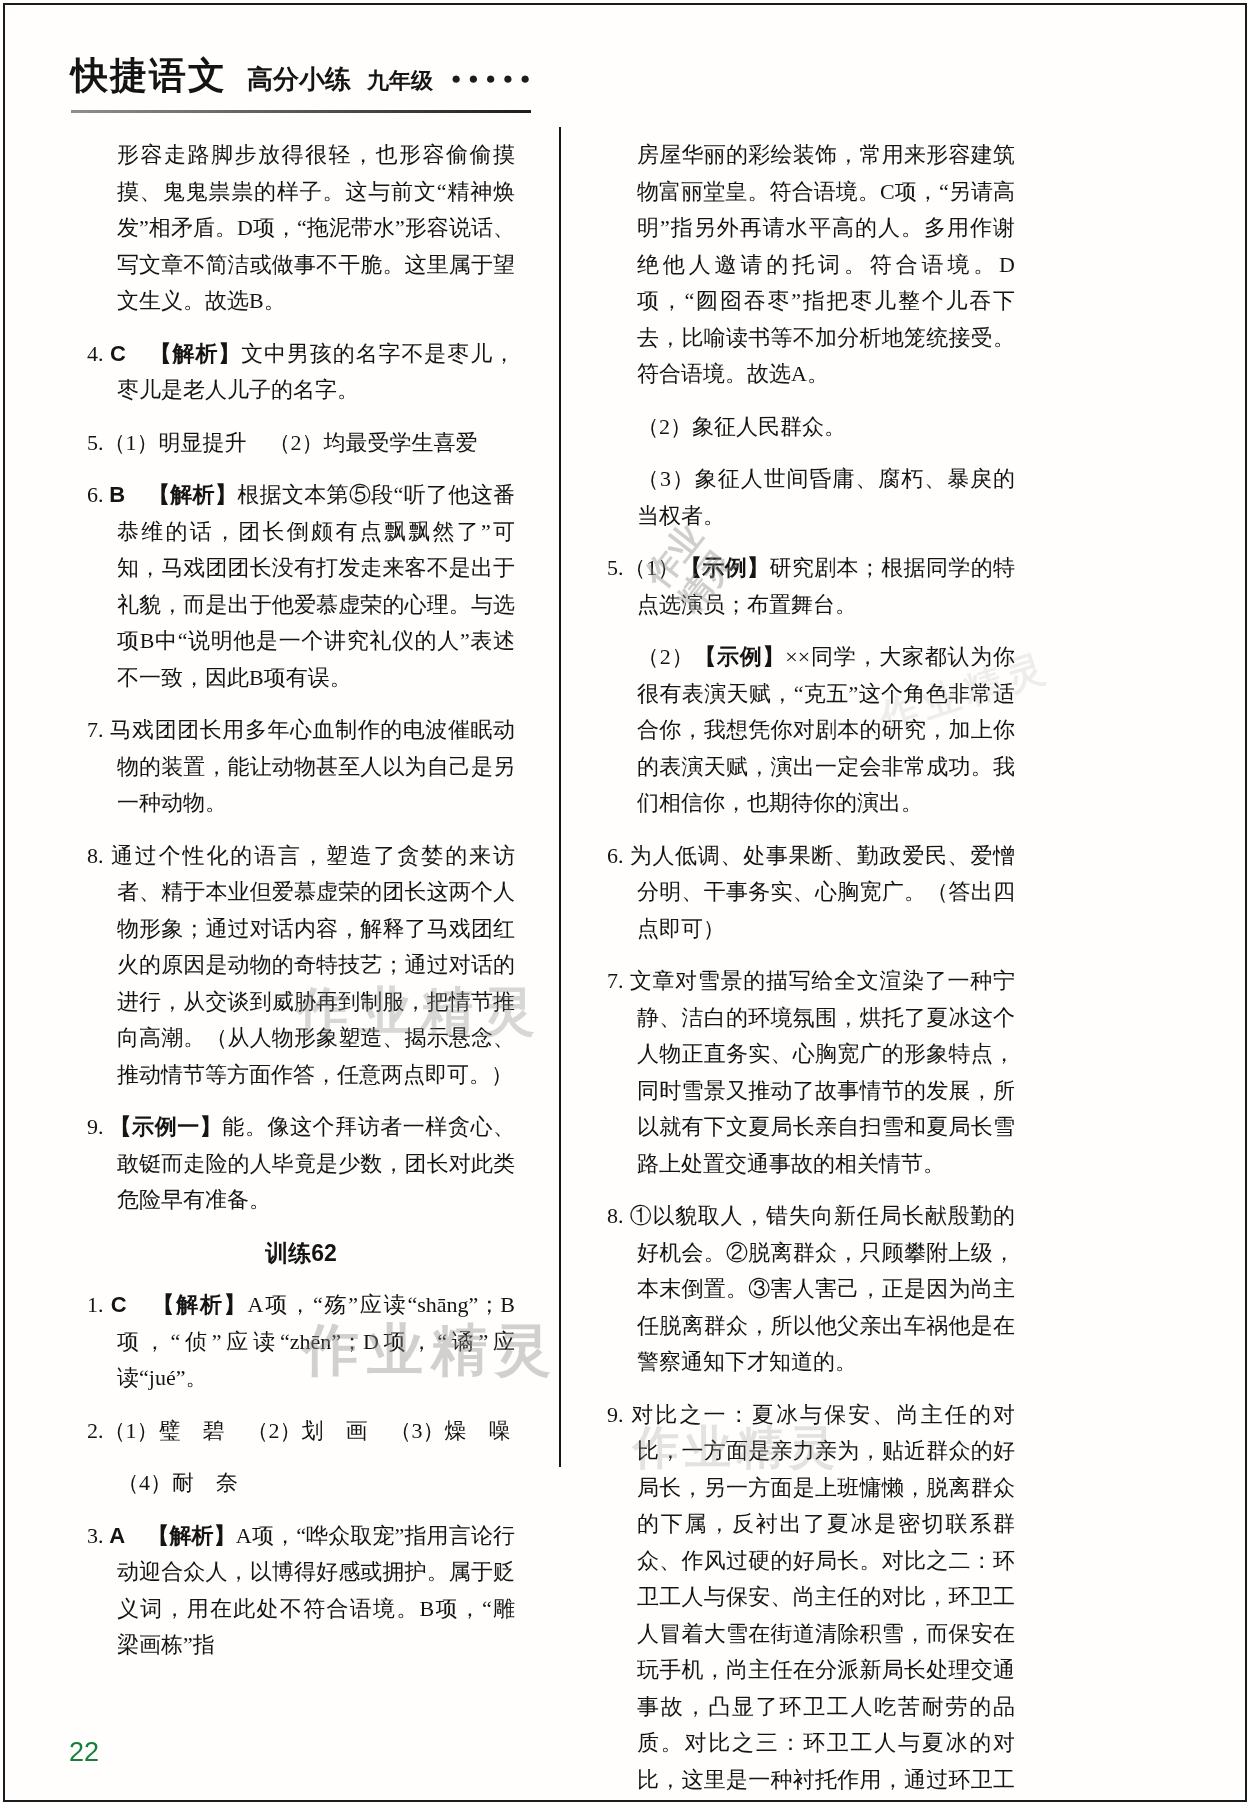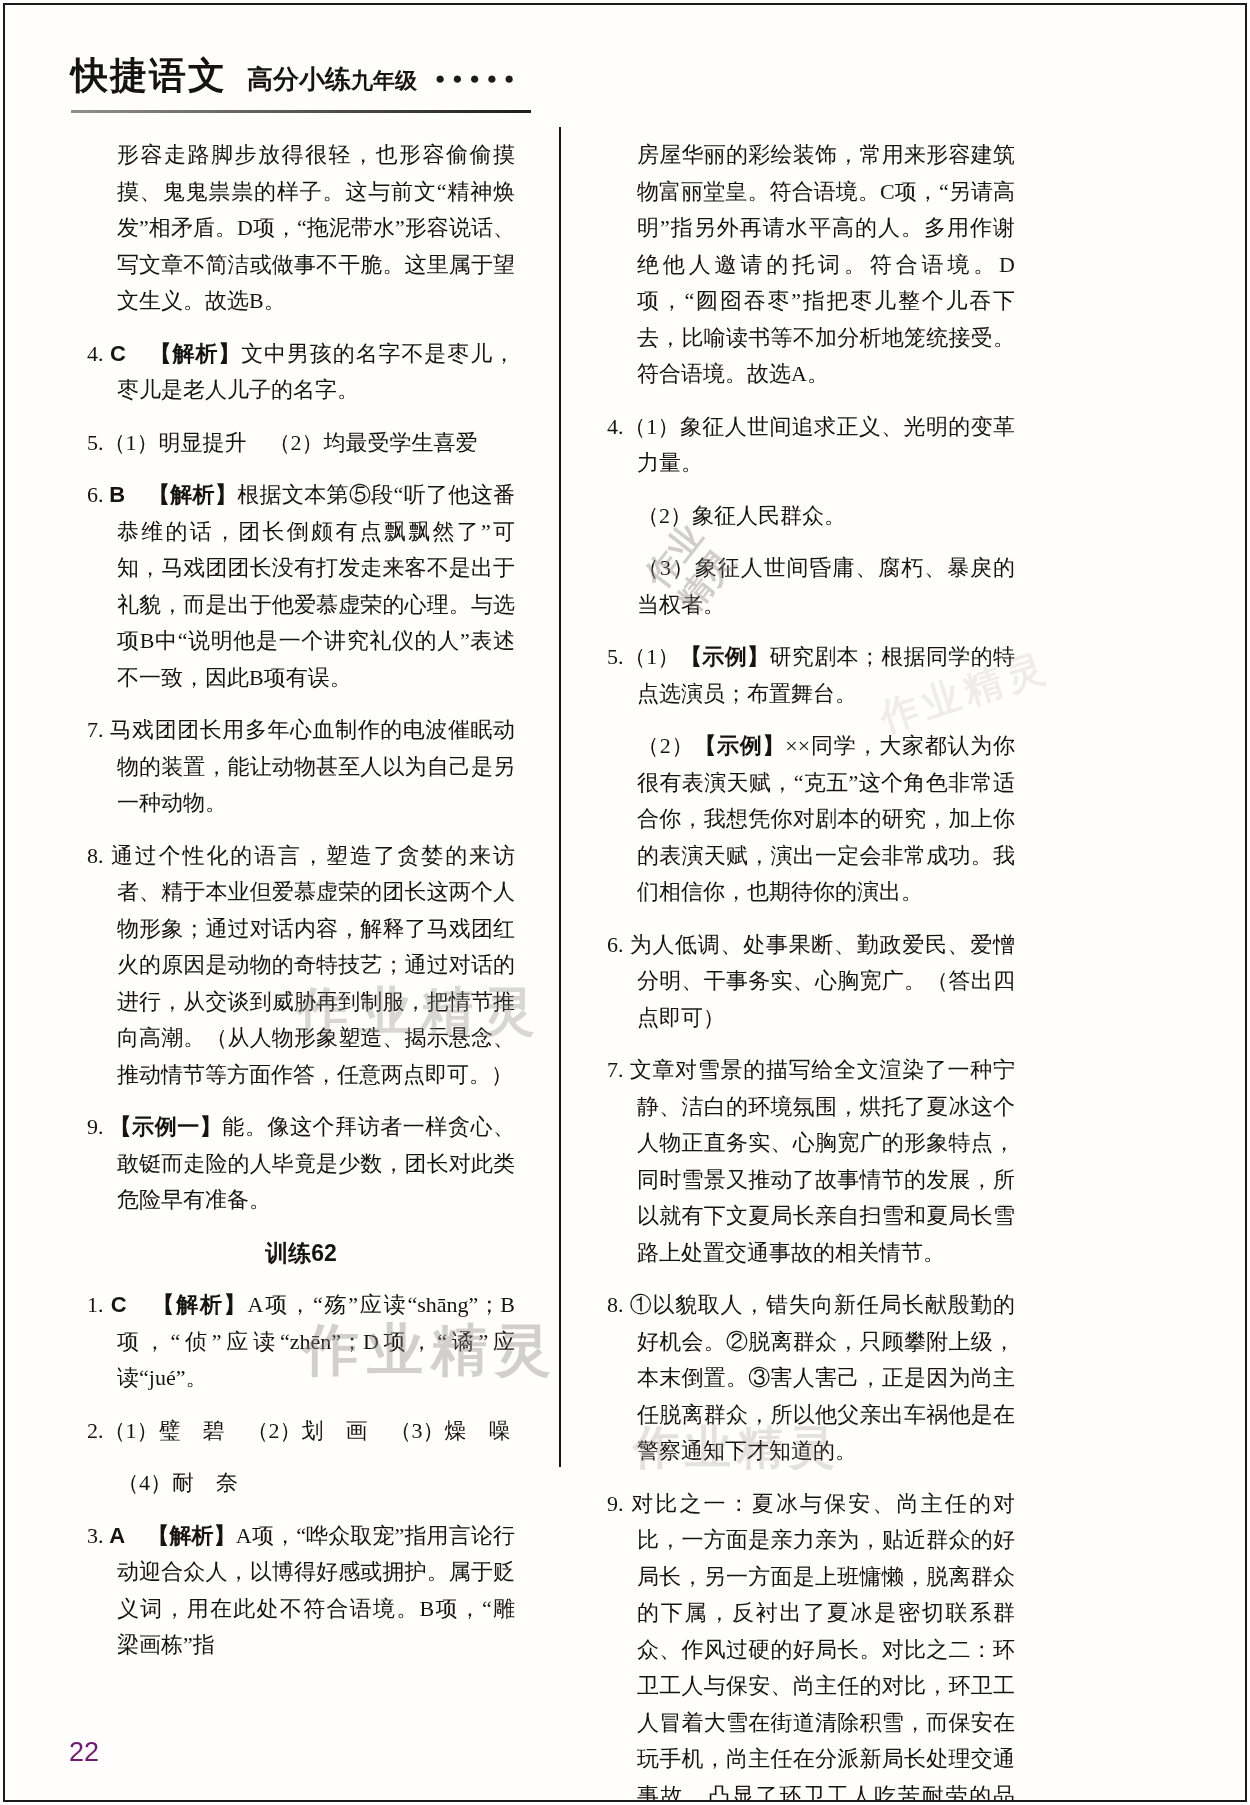--- a/index.html
+++ b/index.html
@@ -13,37 +13,37 @@
   .page {
     position:absolute; inset:3px;
     border:2px solid #1b1b1b;
     background:#fffefc;
     overflow:hidden;
   }
   
   .page-header { position:absolute; left:66px; top:46px; width:460px; white-space:nowrap; }
   .brand  { font-family:"Liberation Sans","DejaVu Sans",sans-serif; font-weight:bold; font-size:37px; letter-spacing:2px; }
   .series { font-family:"Liberation Sans","DejaVu Sans",sans-serif; font-weight:bold; font-size:26px; margin-left:20px; }
-  .grade  { font-family:"Liberation Sans","DejaVu Sans",sans-serif; font-weight:bold; font-size:22px; }
+  .grade  { font-family:"Liberation Sans","DejaVu Sans",sans-serif; font-weight:bold; font-size:22px; margin-left:16px; }
   .dots   { font-size:17px; letter-spacing:7px; margin-left:18px; color:#1c1c1c; vertical-align:4px; }
   .header-rule { margin-top:9px; height:3px; background:linear-gradient(to right,#8f8f8f,#1d1d1d); }
   
   .columns { position:absolute; left:66px; top:116px; display:flex; align-items:flex-start; }
   .col { width:460px; font-size:22px; line-height:36.5px; text-align:justify; }
   .col.right { width:440px; }
   .divider { width:2px; height:1340px; background:#161616; margin:6px 30px 0 28px; flex:none; }
   .blk { margin:16px; }
   .blk.item { padding-left:30px; text-indent:-30px; }
   .blk.cont, .blk.sub { padding-left:30px; }
   .blk.heading { text-align:center; font-weight:bold; font-size:23px; padding:0; text-indent:0;
                  font-family:"Liberation Sans","DejaVu Sans",sans-serif; margin:9px 0; }
   .b { font-weight:bold; font-family:"Liberation Sans","DejaVu Sans",sans-serif; }
   
   .page-number { position:absolute; left:64px; bottom:32px; font-size:27px;
-                 font-family:"Liberation Sans","DejaVu Sans",sans-serif; color:#701a75; }
+                 font-family:"Liberation Sans","DejaVu Sans",sans-serif; color:#15803d; }
   
   .watermark { position:absolute; color:#8d8d8d; pointer-events:none; z-index:5;
                font-family:"Liberation Sans","DejaVu Sans",sans-serif; font-weight:bold; }
   .wm1 { left:292px; top:972px;  font-size:52px; letter-spacing:10px; opacity:.34; }
   .wm2 { left:298px; top:1308px; font-size:56px; letter-spacing:8px;  opacity:.40; }
   .wm3 { left:648px; top:518px;  font-size:34px; width:80px; line-height:40px;
          transform:rotate(-52deg); opacity:.42; }
   .wm4 { left:628px; top:1412px; font-size:46px; letter-spacing:6px; opacity:.24; }
   .wm5 { left:872px; top:662px;  font-size:38px; letter-spacing:6px; opacity:.14; transform:rotate(-18deg); }
 </style>
@@ -74,21 +74,20 @@
         <p class="blk item"><span>9. </span><span class="b">【示例一】</span><span>能。像这个拜访者一样贪心、敢铤而走险的人毕竟是少数，团长对此类危险早有准备。</span></p>
         <p class="blk heading"><span class="b">训练62</span></p>
         <p class="blk item"><span>1. </span><span class="b">C</span><span>　</span><span class="b">【解析】</span><span>A项，“殇”应读“shāng”；B项，“侦”应读“zhēn”；D项，“谲”应读“jué”。</span></p>
         <p class="blk item"><span>2.（1）璧　碧　（2）划　画　（3）燥　噪</span></p>
         <p class="blk sub"><span>（4）耐　奈</span></p>
         <p class="blk item"><span>3. </span><span class="b">A</span><span>　</span><span class="b">【解析】</span><span>A项，“哗众取宠”指用言论行动迎合众人，以博得好感或拥护。属于贬义词，用在此处不符合语境。B项，“雕梁画栋”指</span></p>
       </div>
     <div class="divider"></div>
     <div class="col right" id="col-right">
         <p class="blk cont"><span>房屋华丽的彩绘装饰，常用来形容建筑物富丽堂皇。符合语境。C项，“另请高明”指另外再请水平高的人。多用作谢绝他人邀请的托词。符合语境。D项，“囫囵吞枣”指把枣儿整个儿吞下去，比喻读书等不加分析地笼统接受。符合语境。故选A。</span></p>
-        <p class="blk item"><span>4.（1）象征人世间追求正义、光明的变革力量。</span></p>
         <p class="blk sub"><span>（2）象征人民群众。</span></p>
         <p class="blk sub"><span>（3）象征人世间昏庸、腐朽、暴戾的当权者。</span></p>
         <p class="blk item"><span>5.（1）</span><span class="b">【示例】</span><span>研究剧本；根据同学的特点选演员；布置舞台。</span></p>
         <p class="blk sub"><span>（2）</span><span class="b">【示例】</span><span>××同学，大家都认为你很有表演天赋，“克五”这个角色非常适合你，我想凭你对剧本的研究，加上你的表演天赋，演出一定会非常成功。我们相信你，也期待你的演出。</span></p>
         <p class="blk item"><span>6. 为人低调、处事果断、勤政爱民、爱憎分明、干事务实、心胸宽广。（答出四点即可）</span></p>
         <p class="blk item"><span>7. 文章对雪景的描写给全文渲染了一种宁静、洁白的环境氛围，烘托了夏冰这个人物正直务实、心胸宽广的形象特点，同时雪景又推动了故事情节的发展，所以就有下文夏局长亲自扫雪和夏局长雪路上处置交通事故的相关情节。</span></p>
         <p class="blk item"><span>8. ①以貌取人，错失向新任局长献殷勤的好机会。②脱离群众，只顾攀附上级，本末倒置。③害人害己，正是因为尚主任脱离群众，所以他父亲出车祸他是在警察通知下才知道的。</span></p>
         <p class="blk item"><span>9. 对比之一：夏冰与保安、尚主任的对比，一方面是亲力亲为，贴近群众的好局长，另一方面是上班慵懒，脱离群众的下属，反衬出了夏冰是密切联系群众、作风过硬的好局长。对比之二：环卫工人与保安、尚主任的对比，环卫工人冒着大雪在街道清除积雪，而保安在玩手机，尚主任在分派新局长处理交通事故，凸显了环卫工人吃苦耐劳的品质。对比之三：环卫工人与夏冰的对比，这里是一种衬托作用，通过环卫工人的辛勤劳动衬托出了新局长夏冰的高大形象，有力地彰显了文章的主题。</span></p>
       </div>
   </div>

